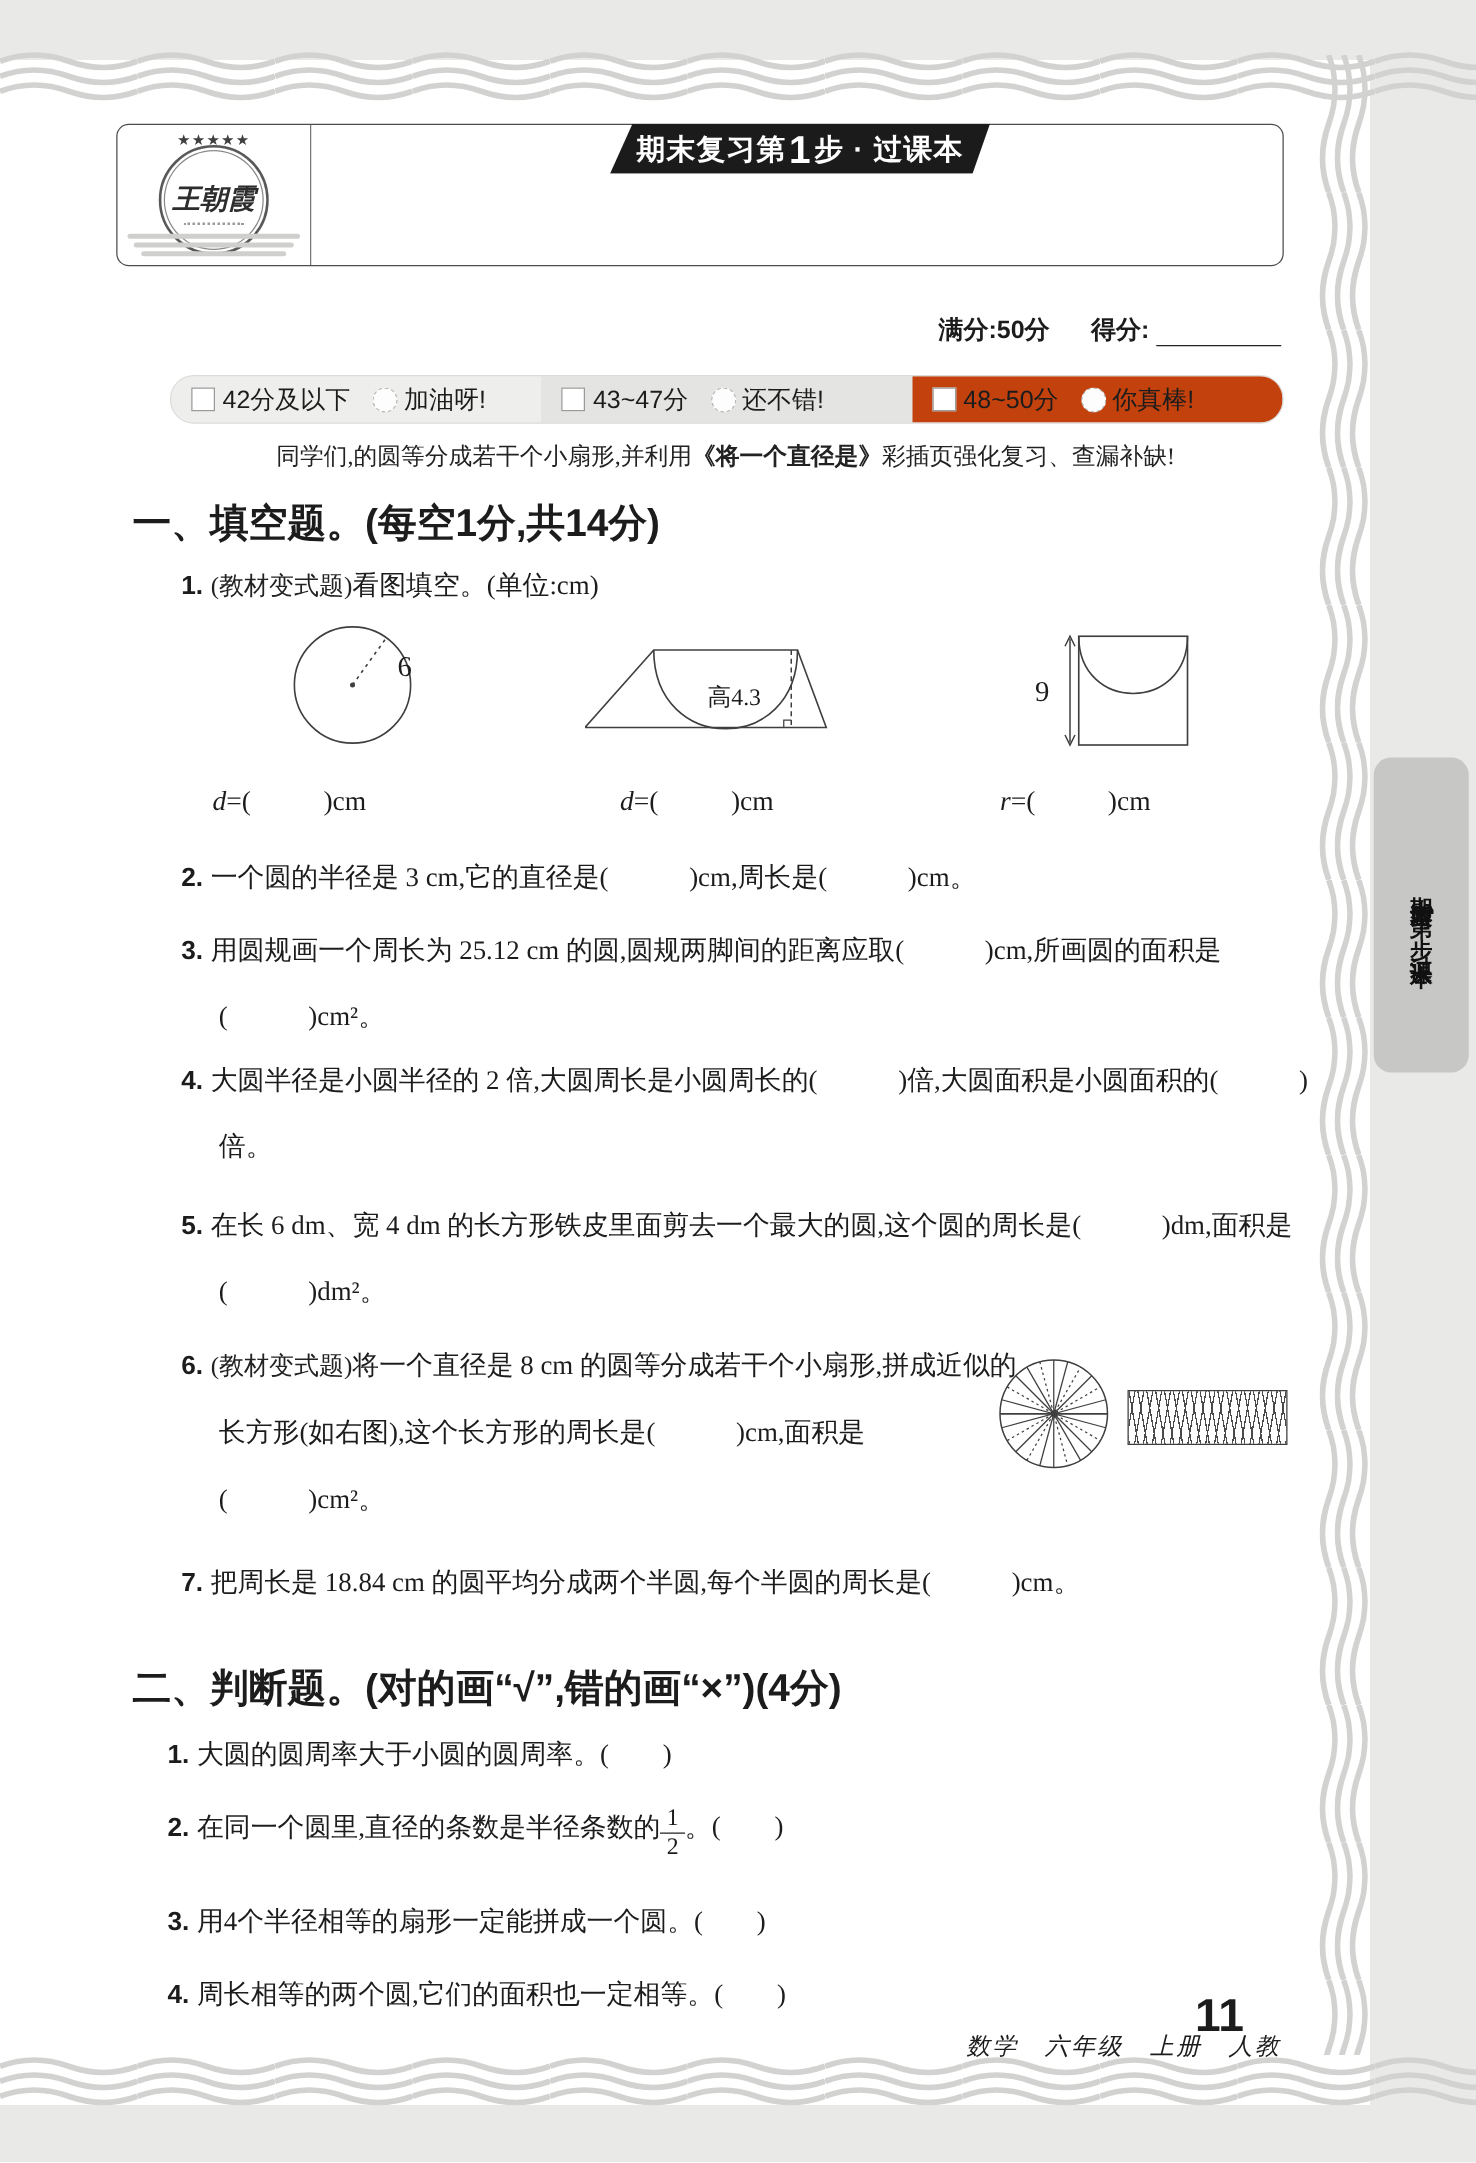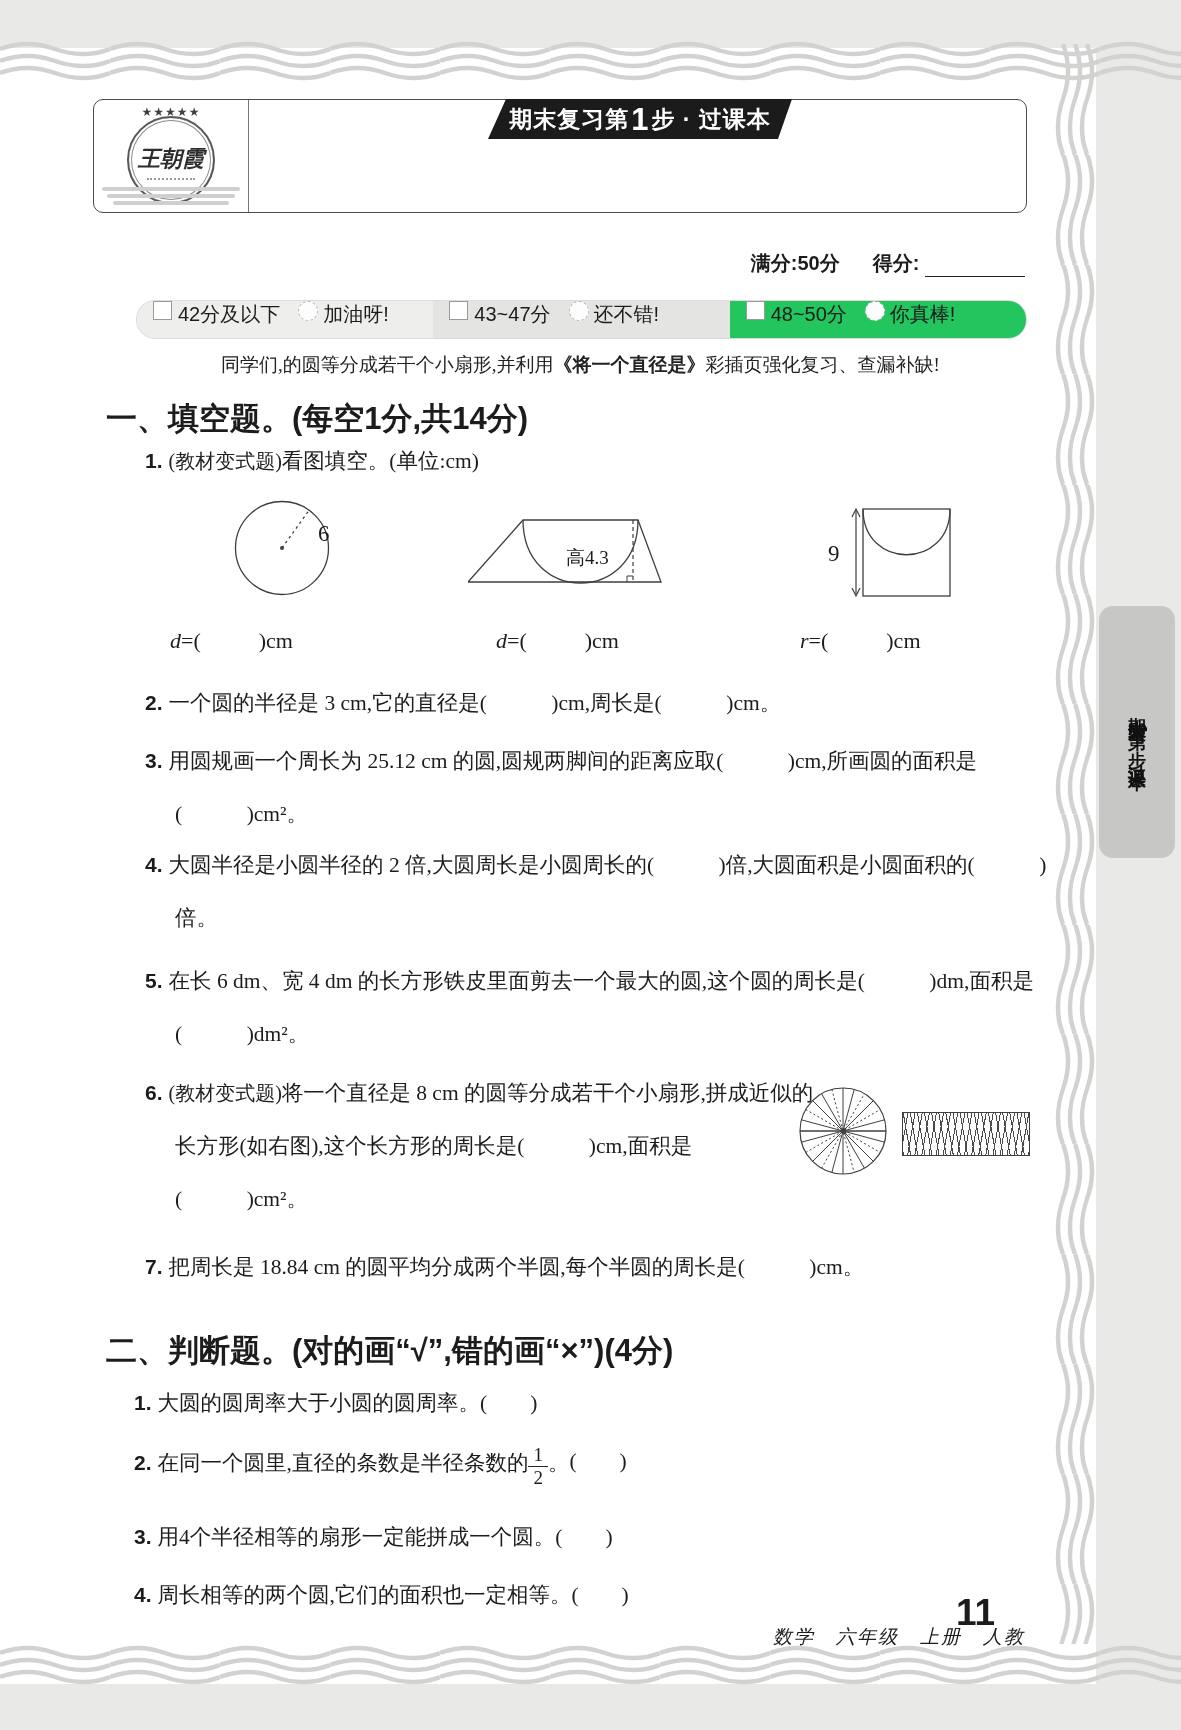--- a/index.html
+++ b/index.html
@@ -45,24 +45,24 @@
   .lesson-badge{display:inline-block;width:36px;height:36px;border-radius:50%;background:#141414;
     color:#fff;font-weight:bold;font-size:25px;line-height:36px;text-align:center;vertical-align:middle;}
   .lesson-title{display:inline-block;margin-left:16px;font-weight:bold;font-size:34px;vertical-align:middle;}
 
   
   .score-line{position:absolute;top:250px;left:136px;width:889px;text-align:right;
     font-weight:bold;font-size:20px;}
   .score-blank{display:inline-block;width:100px;border-bottom:1.5px solid #222;height:20px;vertical-align:bottom;}
   .score-bar{position:absolute;top:300px;left:136px;width:889px;height:37px;background:#e7e7e6;
     border-radius:19px;display:flex;align-items:center;overflow:hidden;border:1px solid #dcdcdb;}
-  .score-range{flex:1;display:flex;align-items:flex-start;height:100%;padding-left:16px;font-size:20px;}
+  .score-range{flex:1;display:flex;align-items:center;height:100%;padding-left:16px;font-size:20px;}
   .score-range.r1{background:#eeeeed;}
   .score-range.r2{background:#e4e4e3;}
-  .score-range.r3{background:#22c55e;}
+  .score-range.r3{background:#c2410c;}
   .range-checkbox{width:17px;height:17px;border:1.5px solid #9a9a9a;background:#fff;margin-right:6px;flex:0 0 auto;}
   .smiley{width:18px;height:18px;border-radius:50%;border:1.5px dashed #b5b5b4;background:#fdfdfd;margin:0 5px 0 18px;flex:0 0 auto;}
   .note-line{position:absolute;top:352px;left:136px;width:889px;text-align:center;font-size:19px;color:#222;}
   .note-line b{font-weight:bold;}
 
   
   .sec-title{position:absolute;left:106px;font-weight:bold;font-size:31px;}
   .q{position:absolute;left:145px;width:880px;font-size:21.5px;line-height:53px;
      text-indent:-30px;padding-left:30px;}
   .qnum{font-family:"Liberation Sans","DejaVu Sans",sans-serif;font-weight:bold;font-size:21px;margin-right:6px;}
@@ -173,21 +173,21 @@
     <span>你真棒!</span>
   </div>
 </div>
 
 <div class="note-line">
   <span>同学们,的圆等分成若干个小扇形,并利用</span><b>《将一个直径是》</b><span>彩插页强化复习、查漏补缺!</span>
 </div>
 
 <div class="sec-title sans" style="top:398px">一、填空题。(每空1分,共14分)</div>
 
-<div class="q" style="top:444px;line-height:34px">
+<div class="q" style="top:444px;line-height:48px">
   <span class="qnum sans">1.</span><span class="qtag">(教材变式题)</span><span>看图填空。(单位:cm)</span>
 </div>
 
 <svg class="figure" style="left:234px;top:499px" width="132" height="98">
   <circle cx="48" cy="49" r="46.5" fill="none" stroke="#3f3f3f" stroke-width="1.3"></circle>
   <line x1="48" y1="49" x2="76" y2="10" stroke="#3f3f3f" stroke-width="1.3" stroke-dasharray="2.5,3.5"></line>
   <circle cx="48" cy="49" r="2" fill="#3f3f3f"></circle>
   <text x="84" y="42" font-size="23" fill="#1c1c1c">6</text>
 </svg>
 

